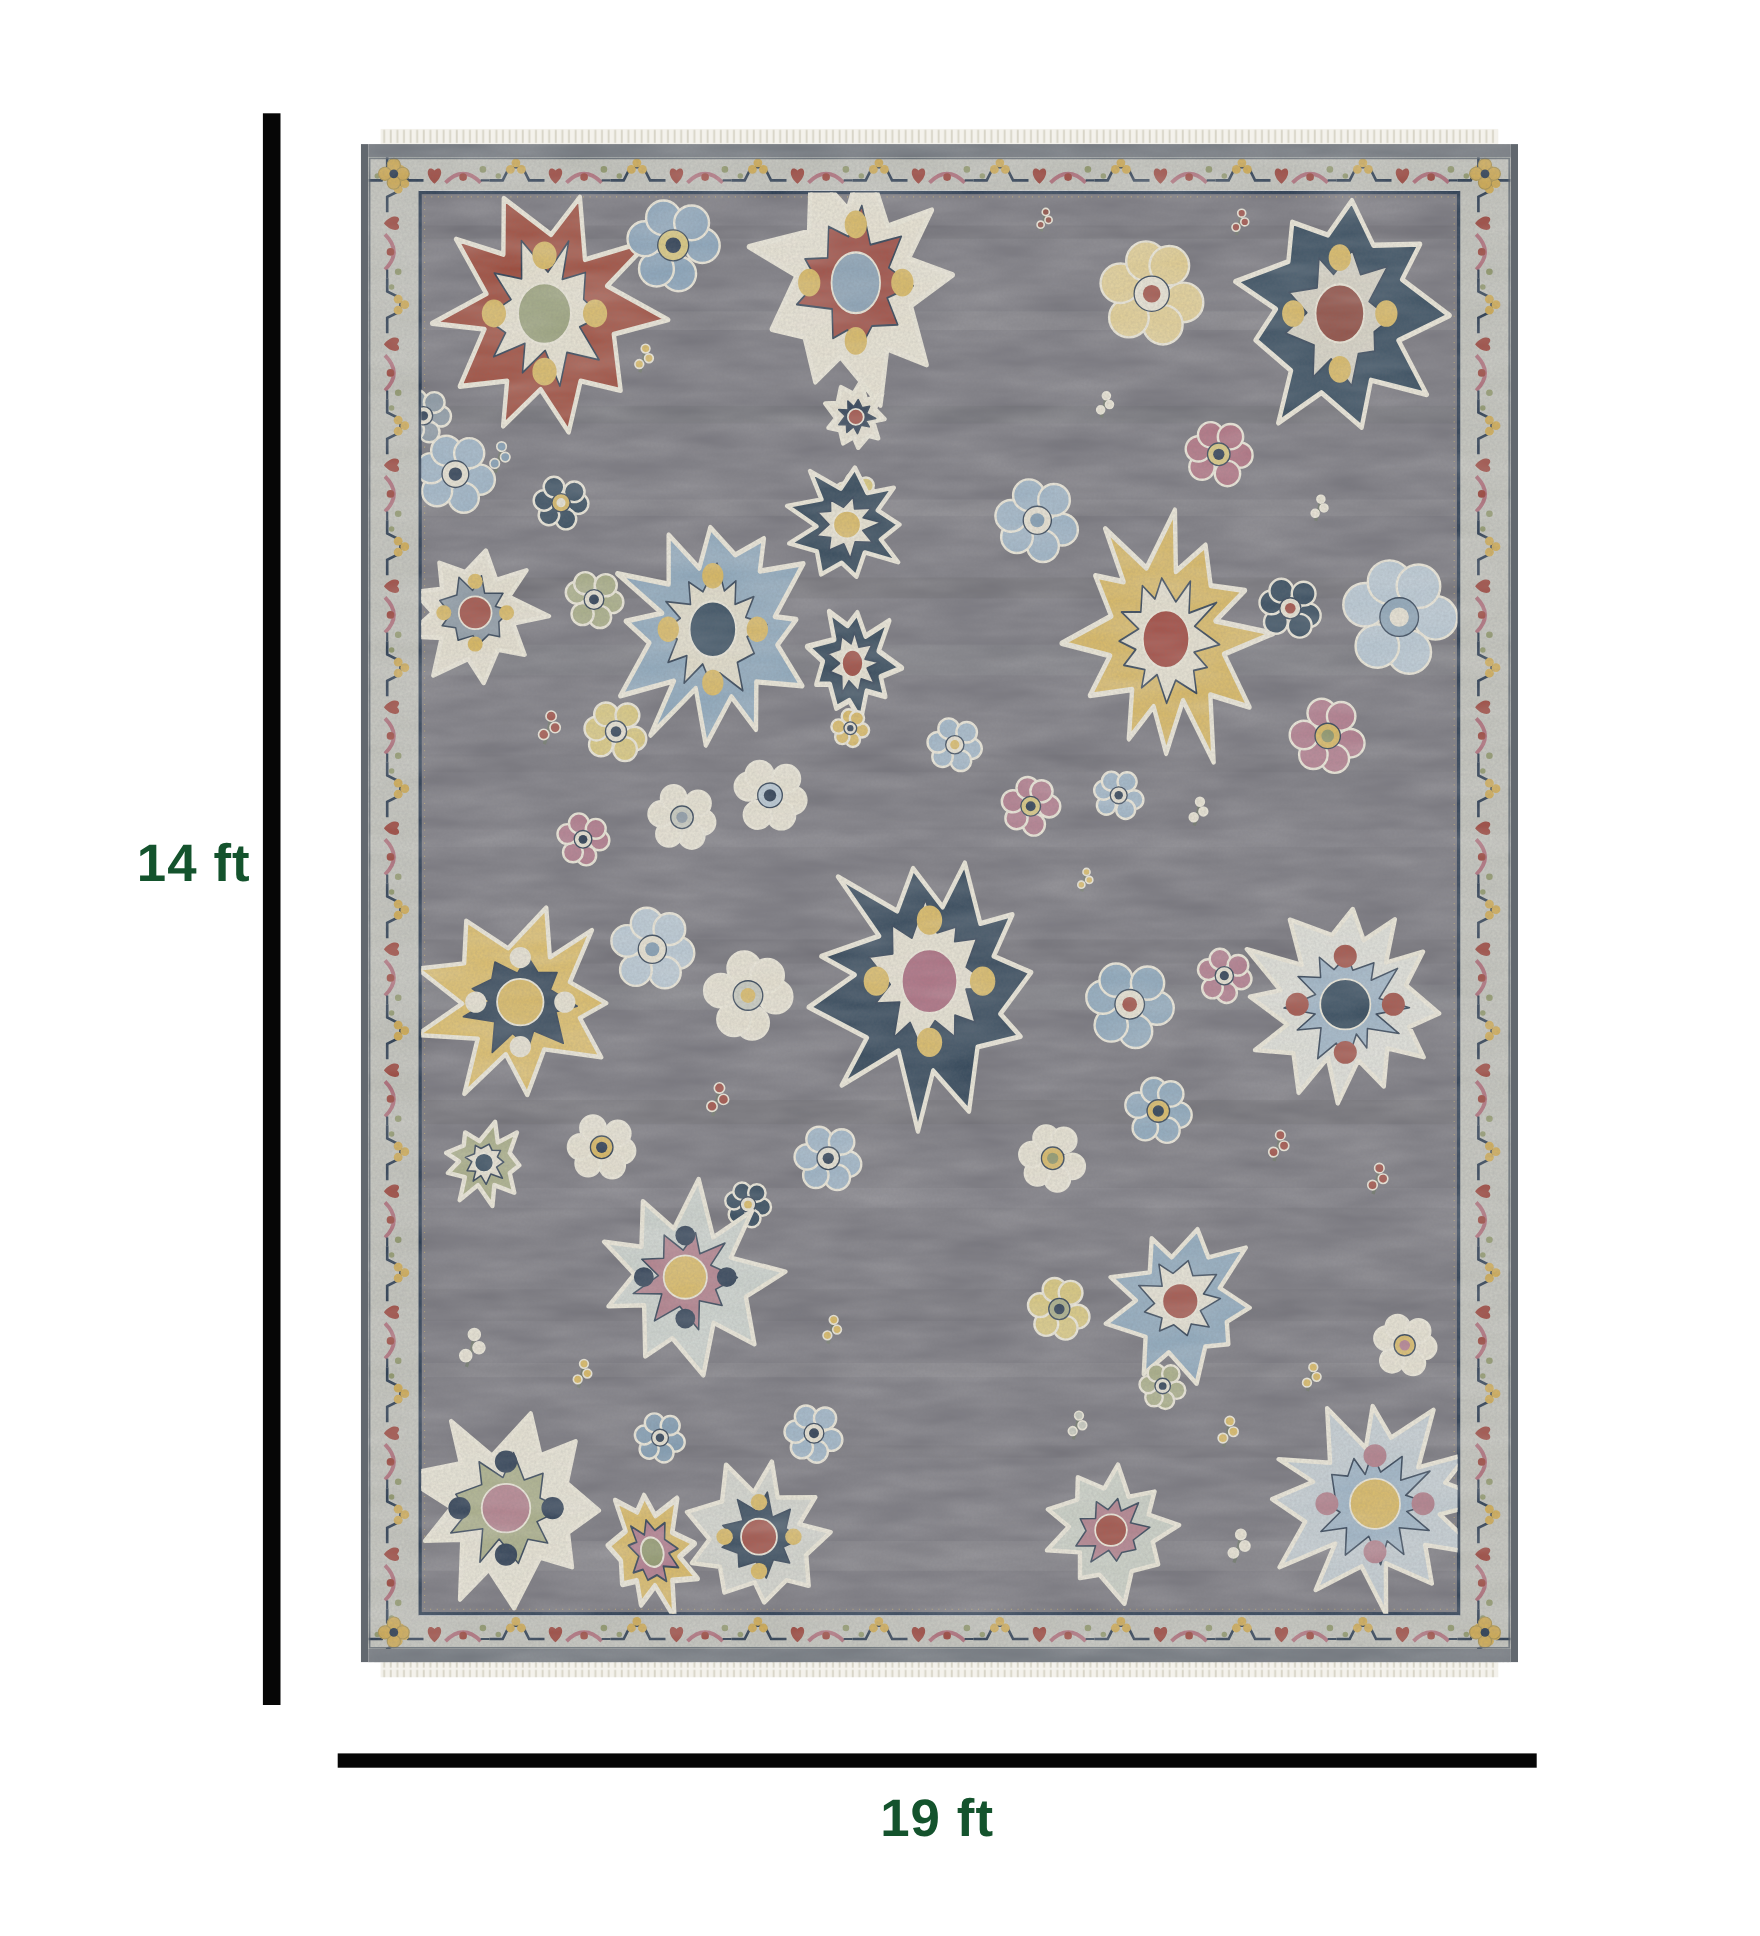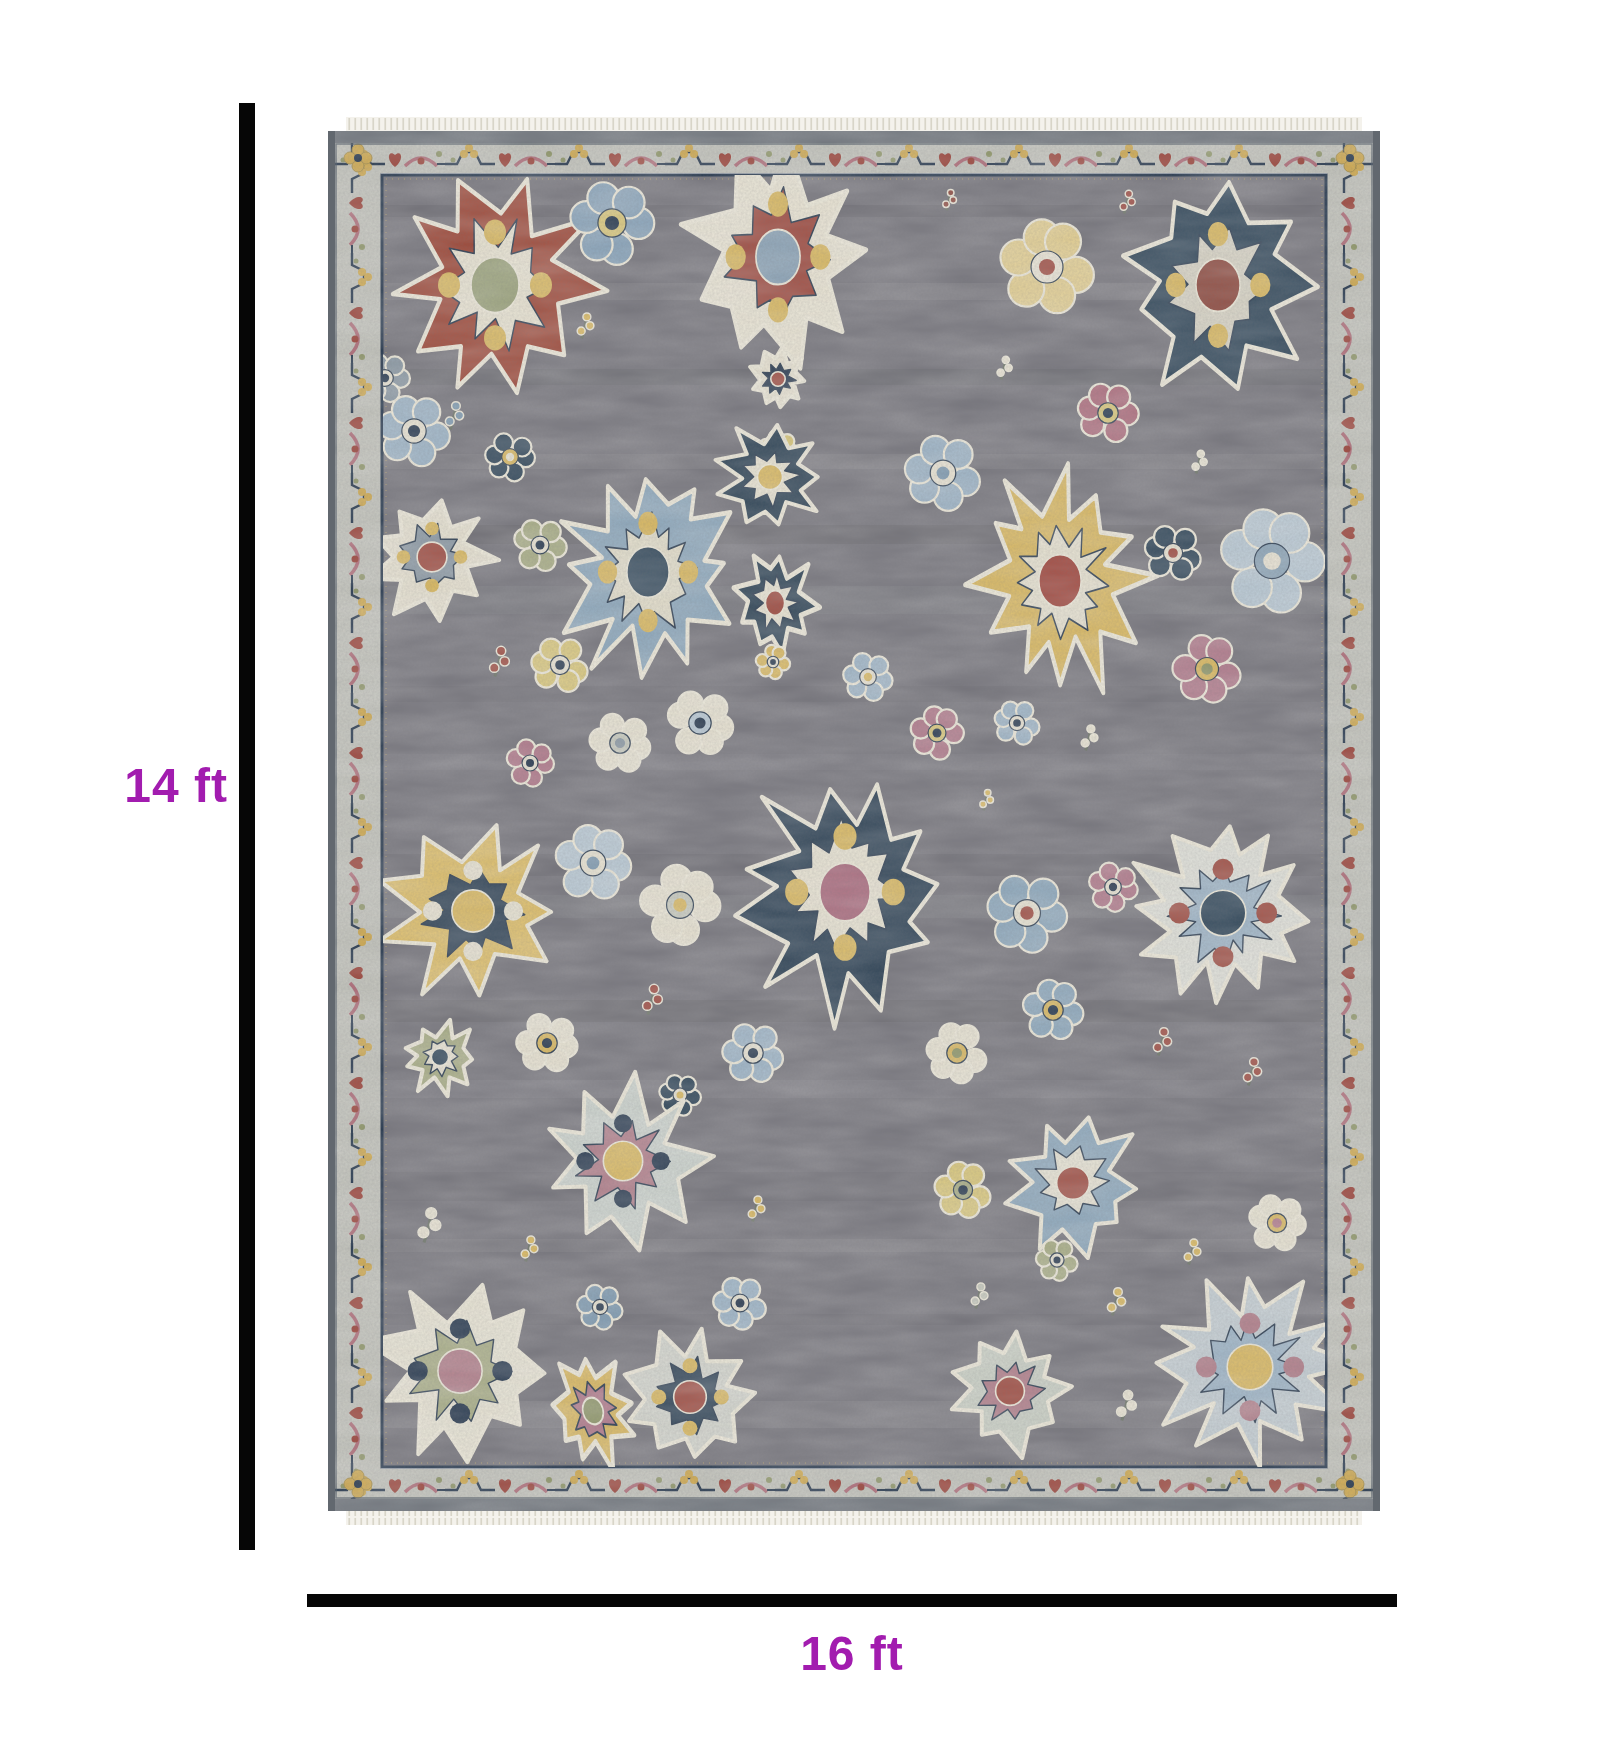--- a/index.html
+++ b/index.html
@@ -1,21 +1,21 @@
 <!DOCTYPE html>
 <html><head>
 <meta charset="utf-8">
 <style>
   html,body{margin:0;padding:0;background:#ffffff;}
   .canvas{position:relative;width:1600px;height:1760px;background:#ffffff;overflow:hidden;
           font-family:"Liberation Sans", sans-serif;}
   .dim-bar{position:absolute;background:#060606;}
   .v-bar{left:239px;top:103px;width:16px;height:1447px;}
   .h-bar{left:307px;top:1594px;width:1090px;height:13px;}
-  .dim-label{position:absolute;font-weight:700;font-size:48px;color:#a21caf;letter-spacing:1px;
+  .dim-label{position:absolute;font-weight:700;font-size:48px;color:#14532d;letter-spacing:1px;
              line-height:56px;white-space:nowrap;}
   .h-label{left:60px;top:758px;width:168px;text-align:right;}
   .w-label{left:752px;top:1626px;width:200px;text-align:center;}
   .rug-svg{position:absolute;left:328px;top:117px;width:1052px;height:1408px;display:block;}
 </style>
 </head>
 <body>
 
 <div class="canvas">
 
@@ -778,15 +778,15 @@
           <circle cx="9" cy="-3" r="9" fill="#c6c9bd" stroke="#ece8d8" stroke-width="3.41"></circle>
           <circle cx="2" cy="-23" r="9" fill="#c6c9bd" stroke="#ece8d8" stroke-width="3.41"></circle>
         </g>
       </g>
 
     <rect x="7" y="14" width="1038" height="1380" filter="url(#grain-heather)"></rect>
     <rect x="7" y="14" width="1038" height="1380" filter="url(#grain-fine)"></rect>
   </svg>
 
   <div class="dim-bar h-bar"></div>
-  <div class="dim-label w-label">16 ft</div>
+  <div class="dim-label w-label">19 ft</div>
 
 </div>
 
 </body></html>

